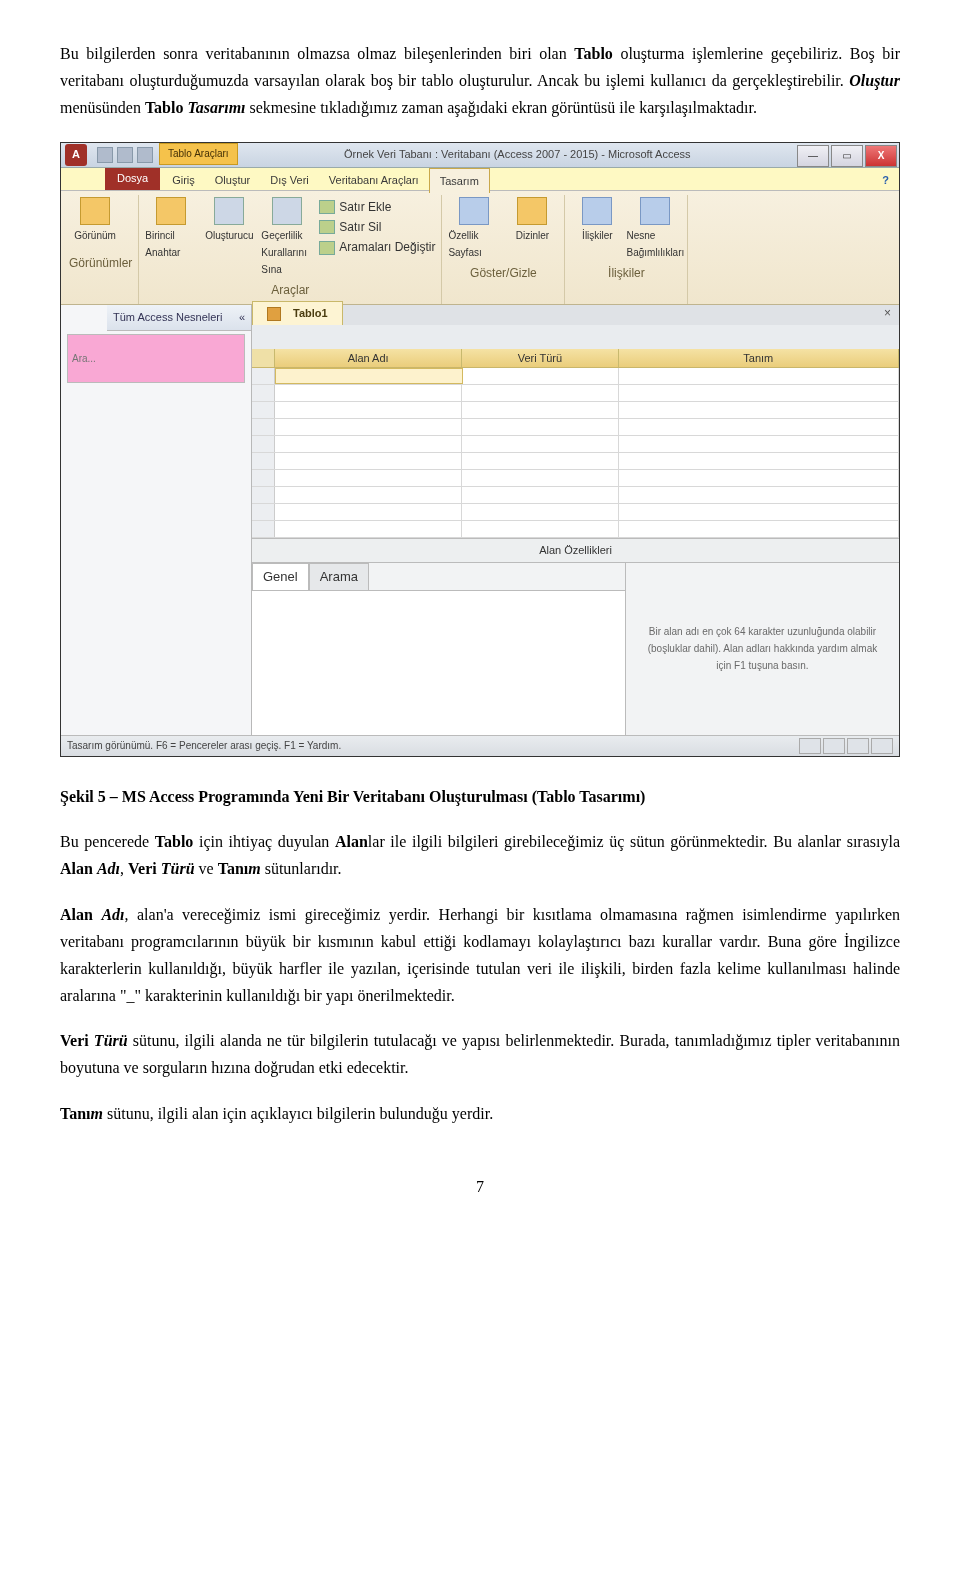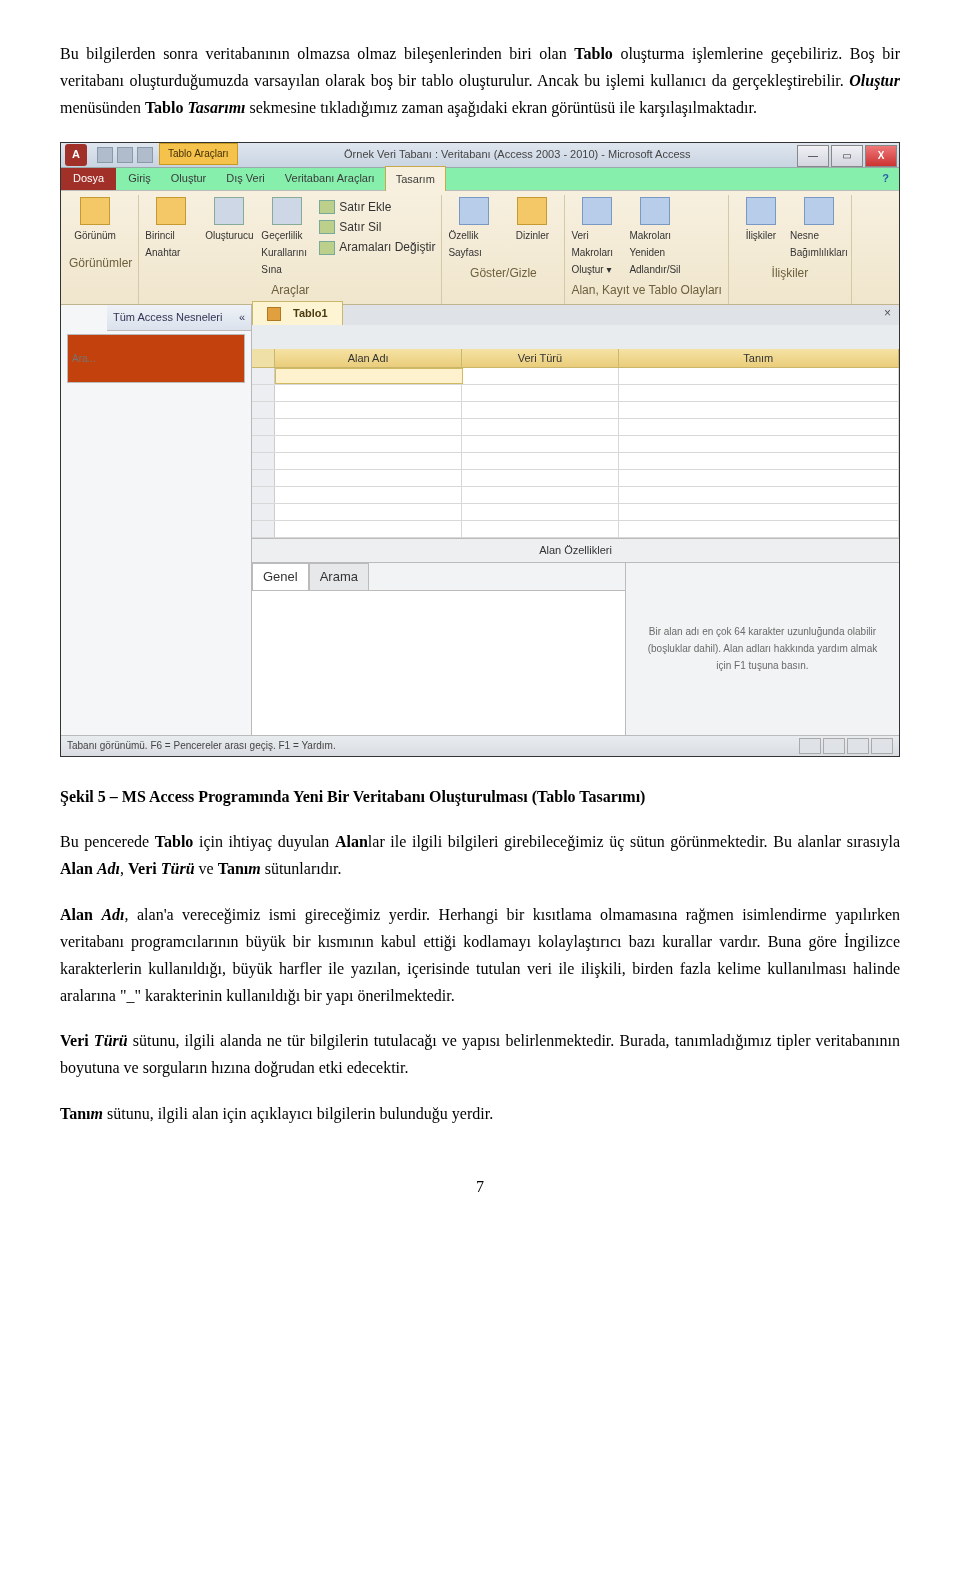--- a/index.html
+++ b/index.html
@@ -56,23 +56,23 @@
   .win-btns { display:flex; }
   .win-btn {
     width:30px; height:20px; margin:2px 2px 0 0;
     background:linear-gradient(#f0f0f5,#d5d5e0);
     border:1px solid #888; display:flex; align-items:center; justify-content:center;
     font-size:10px; color:#333;
   }
   .win-btn.close { background:linear-gradient(#e77,#c33); color:#fff; font-weight:bold; }
 
   .menubar {
-    display:flex; align-items:center; height:22px;
-    background:#86efac; border-bottom:1px solid #bbb;
-    font-size:11px; color:#3a3a3a;
+    display:flex; align-items:flex-start; height:22px;
+    background:#fef9c3; border-bottom:1px solid #bbb;
+    font-size:11px; color:#3a3a3a;padding-left:44px;
   }
   .file-tab {
     background:#a03028; color:#fff; padding:3px 12px; height:100%;
     box-sizing:border-box; display:flex; align-items:center; margin-right:2px;
   }
   .menu-tab { padding:3px 10px; }
   .menu-tab.active {
     background:#f7f0de; border:1px solid #c9a84a; border-bottom:none;
   }
   .help-icon { margin-left:auto; padding:3px 10px; color:#2a5fab; font-weight:bold; }
@@ -97,21 +97,21 @@
 
   .workspace { display:flex; height:430px; background:#e9ecef; }
   .nav-pane { width:190px; border-right:1px solid #b8b8b8; background:#f5f6f8; display:flex; flex-direction:column; }
   .nav-header {
     background:linear-gradient(#eef2f7,#dbe2ec); border-bottom:1px solid #bbb;
     padding:3px 6px; font-size:11px; color:#335; display:flex; justify-content:space-between;margin-left:46px;
   }
   .nav-search { padding:3px 6px; }
   .nav-search input {
     width:100%; box-sizing:border-box; font-size:10px; padding:18px 4px;
-    border:1px solid #bbb; background:#c2410c;
+    border:1px solid #bbb; background:#f9a8d4;
   }
 
   .doc-area { flex:1; display:flex; flex-direction:column; }
   .doc-tabs { height:20px; background:#dfe2e6; display:flex; align-items:flex-end; }
   .doc-tab {
     background:#fdf4d3; border:1px solid #c9b86a; border-bottom:none;
     padding:2px 14px; font-size:11px; font-weight:bold; color:#4a3c10;
     display:flex; align-items:center; gap:12px;
   }
   .doc-tab .tico { width:12px; height:12px; background:#e0a040; border:1px solid #b07820;}
@@ -169,21 +169,21 @@
 <div class="access-shot">
 
   <div class="titlebar">
     <div class="app-icon">A</div>
     <div class="qat">
       <div class="qat-btn"></div>
       <div class="qat-btn"></div>
       <div class="qat-btn"></div>
     </div>
     <div class="context-tab">Tablo Araçları</div>
-    <div class="title-text">Örnek Veri Tabanı : Veritabanı (Access 2003 - 2010)  -  Microsoft Access</div>
+    <div class="title-text">Örnek Veri Tabanı : Veritabanı (Access 2007 - 2015)  -  Microsoft Access</div>
     <div class="win-btns">
       <div class="win-btn">—</div>
       <div class="win-btn">▭</div>
       <div class="win-btn close">X</div>
     </div>
   </div>
 
   <div class="menubar">
     <div class="file-tab">Dosya</div>
     <div class="menu-tab">Giriş</div>
@@ -244,33 +244,20 @@
           <span>Özellik Sayfası</span>
         </div>
         <div class="big-btn">
           <div class="big-ico orange"></div>
           <span>Dizinler</span>
         </div>
       </div>
       <div class="rgroup-label">Göster/Gizle</div>
     </div>
 
-    <div class="rgroup">
-      <div class="rgroup-body">
-        <div class="big-btn">
-          <div class="big-ico blue"></div>
-          <span>Veri Makroları Oluştur ▾</span>
-        </div>
-        <div class="big-btn">
-          <div class="big-ico blue"></div>
-          <span>Makroları Yeniden Adlandır/Sil</span>
-        </div>
-      </div>
-      <div class="rgroup-label">Alan, Kayıt ve Tablo Olayları</div>
-    </div>
 
     <div class="rgroup">
       <div class="rgroup-body">
         <div class="big-btn">
           <div class="big-ico blue"></div>
           <span>İlişkiler</span>
         </div>
         <div class="big-btn">
           <div class="big-ico blue"></div>
           <span>Nesne Bağımlılıkları</span>
@@ -379,21 +366,21 @@
             <div class="prop-tab inactive">Arama</div>
           </div>
           <div class="prop-body"></div>
         </div>
         <div class="prop-help">Bir alan adı en çok 64 karakter uzunluğunda olabilir (boşluklar dahil). Alan adları hakkında yardım almak için F1 tuşuna basın.</div>
       </div>
     </div>
   </div>
 
   <div class="statusbar">
-    <span>Tabanı görünümü.  F6 = Pencereler arası geçiş.  F1 = Yardım.</span>
+    <span>Tasarım görünümü.  F6 = Pencereler arası geçiş.  F1 = Yardım.</span>
     <div class="status-right">
       <div class="view-btn"></div>
       <div class="view-btn"></div>
       <div class="view-btn"></div>
       <div class="view-btn"></div>
     </div>
   </div>
 </div>
 
 <p class="caption">Şekil 5 – MS Access Programında Yeni Bir Veritabanı Oluşturulması (Tablo Tasarımı)</p>

